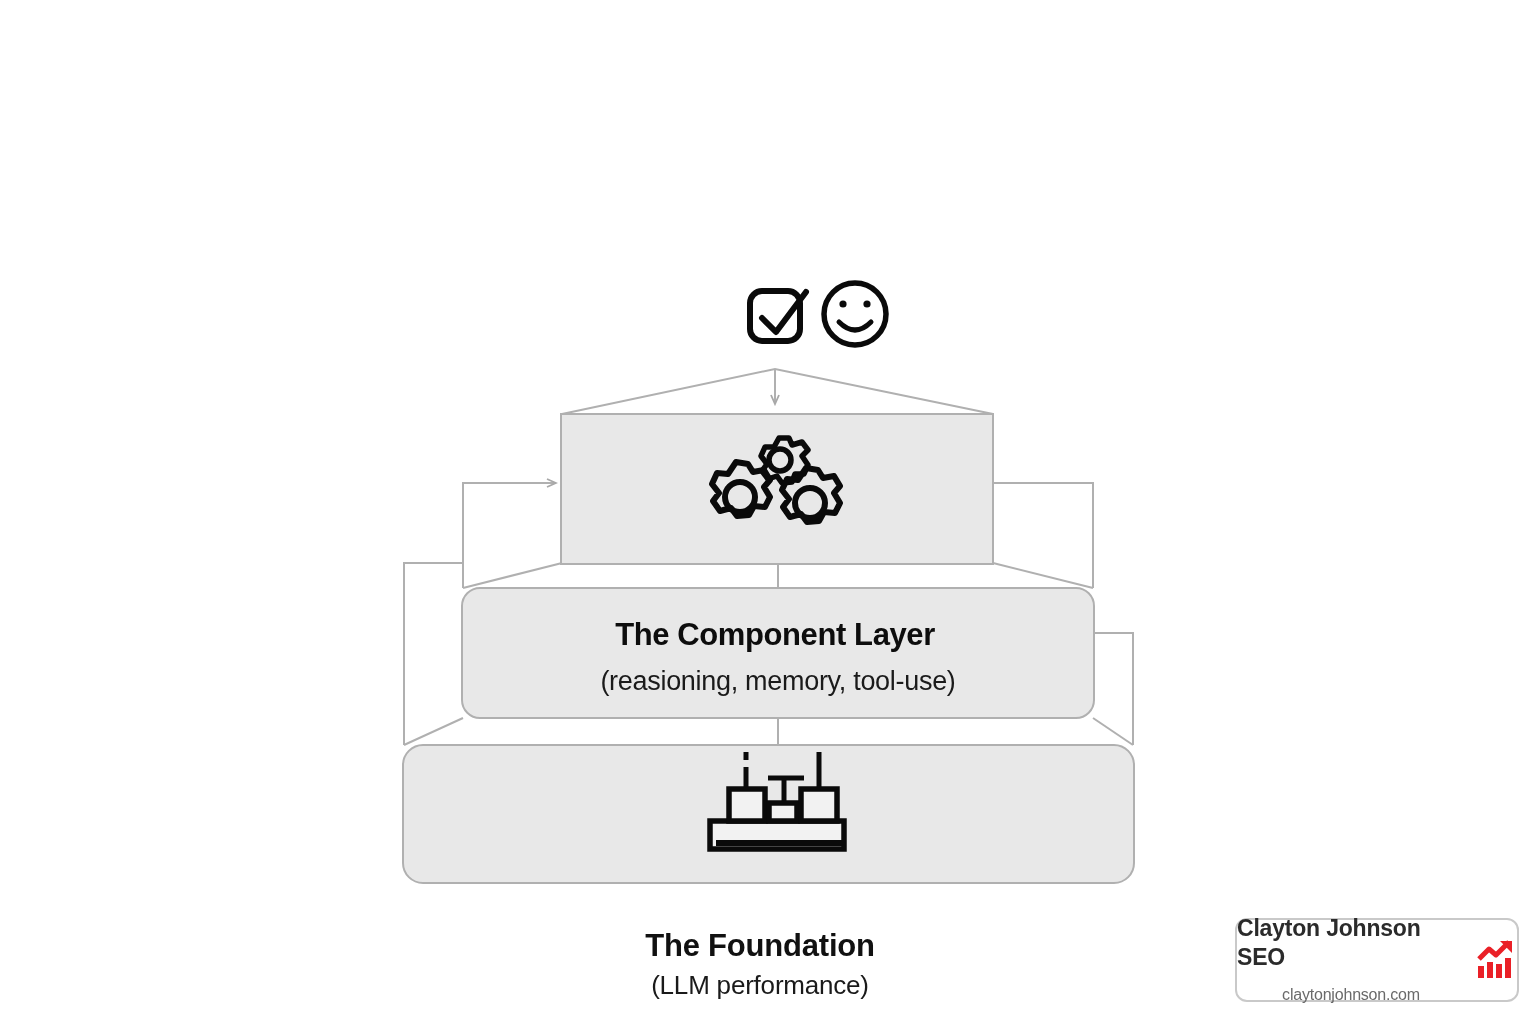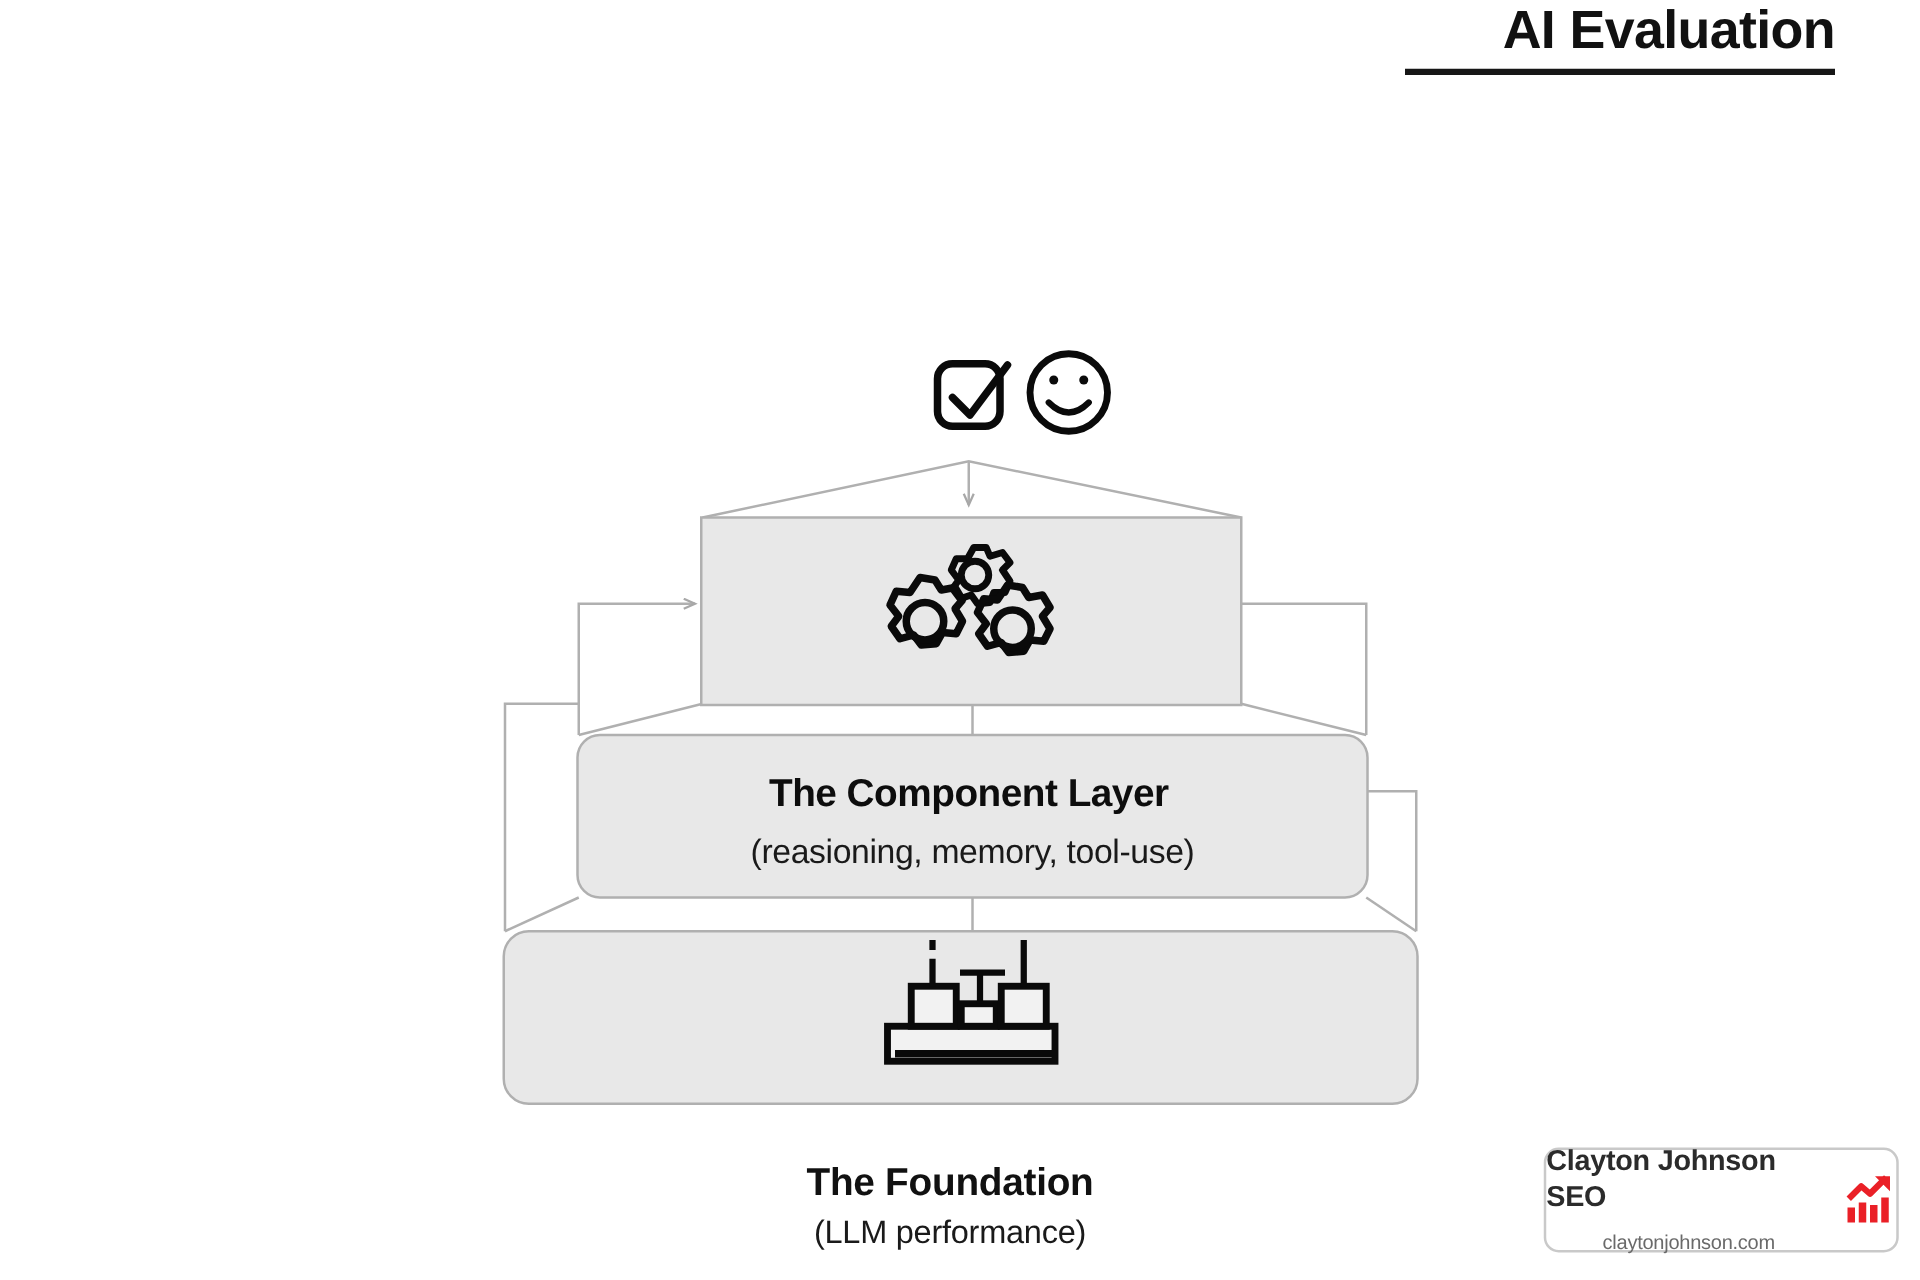--- a/index.html
+++ b/index.html
@@ -71,24 +71,20 @@
   #watermark .wm-text{display:flex;flex-direction:column;align-items:center;justify-content:center;padding-right:10px;}
   #wm-name{font-size:23px;font-weight:bold;color:#2b2b2b;line-height:1.25;letter-spacing:-0.2px;}
   #wm-domain{font-size:16px;color:#6a6a6a;line-height:1.3;letter-spacing:-0.2px;margin-top:14px;}
   #wm-logo{width:42px;height:42px;flex:none;}
 </style>
 </head>
 <body>
 
 <div class="stage">
 
-  <div id="title-block">
-    <div id="title-text">AI Evaluation</div>
-    <div id="title-rule"></div>
-  </div>
 
 
   <svg id="pyramid-svg" width="1536" height="1024" viewBox="0 0 1536 1024">
 
     <defs>
       <marker id="arrowGray" markerWidth="12" markerHeight="12" refX="10" refY="5" orient="auto" markerUnits="userSpaceOnUse">
         <path d="M1,1 L10,5 L1,9" fill="none" stroke="#a8a8a8" stroke-width="1.8"></path>
       </marker>
     </defs>
 

